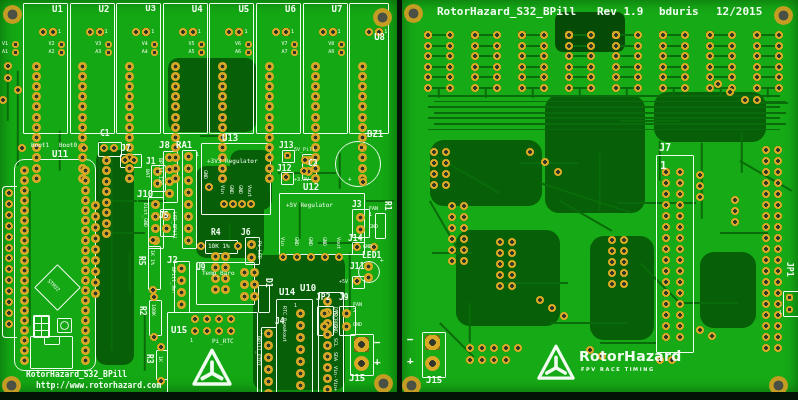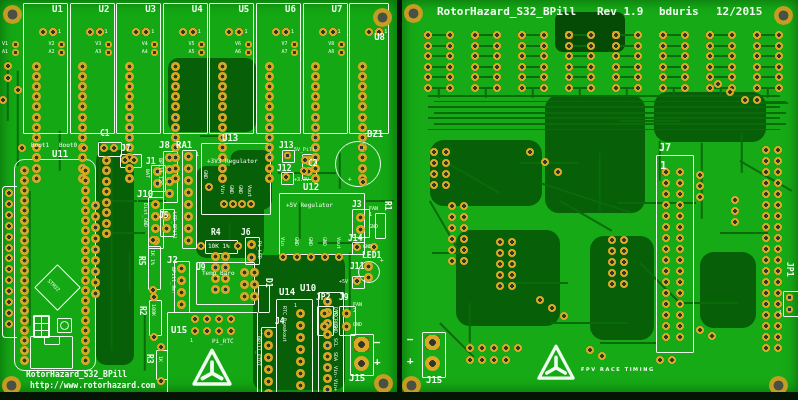--- a/index.html
+++ b/index.html
@@ -124,21 +124,21 @@
     <span class="lbl s8" style="left:279px;top:142px">J13</span>
     <span class="lbl s5" style="left:294px;top:147px">5V_Pill</span>
     <span class="lbl s8" style="left:308px;top:160px">C2</span>
     <span class="lbl" style="left:367px;top:130px">BZ1</span>
     <span class="lbl s6" style="left:348px;top:176px">+</span>
     <span class="lbl" style="left:349px;top:374px">J15</span>
     <span class="lbl" style="left:374px;top:337px;font-size:11px">−</span>
     <span class="lbl" style="left:374px;top:356px;font-size:11px">+</span>
 
     <span class="lbl s8" style="left:26px;top:371px">RotorHazard_S32_BPill</span>
-    <span class="lbl s8" style="left:30px;top:382px">http://www.rotorhazard.com</span>
+    <span class="lbl s8" style="left:36px;top:382px">http://www.rotorhazard.com</span>
   <div class="pour" style="left: 168px; top: 58px; width: 88px; height: 74px; border-radius: 10px;"></div>
       <div class="pour" style="left: 96px; top: 150px; width: 38px; height: 215px; border-radius: 10px;"></div>
       <div class="pour" style="left: 196px; top: 166px; width: 68px; height: 92px; border-radius: 10px;"></div>
       <div class="pour" style="left: 253px; top: 255px; width: 92px; height: 135px; border-radius: 10px;"></div>
       <div class="pour" style="left: 230px; top: 150px; width: 42px; height: 60px; border-radius: 10px;"></div>
       <div class="trace" style="left: 8px; top: 60px; width: 60px; height: 1.5px; transform: rotate(90deg); transform-origin: 0px 50%;"></div>
       <div class="trace" style="left: 18px; top: 70px; width: 95px; height: 1.5px; transform: rotate(90deg); transform-origin: 0px 50%;"></div>
       <div class="trace" style="left: 30px; top: 190px; width: 135px; height: 1.5px; transform: rotate(90deg); transform-origin: 0px 50%;"></div>
       <div class="trace" style="left: 100px; top: 140px; width: 55px; height: 1.5px; transform: rotate(90deg); transform-origin: 0px 50%;"></div>
       <div class="trace" style="left: 112px; top: 150px; width: 200px; height: 1.5px; transform: rotate(90deg); transform-origin: 0px 50%;"></div>
@@ -193,21 +193,21 @@
       <div class="pad" style="left: 78.1px; top: 92.1px; width: 9px; height: 9px;"></div>
       <div class="pad" style="left: 78.1px; top: 102.3px; width: 9px; height: 9px;"></div>
       <div class="pad" style="left: 78.1px; top: 112.5px; width: 9px; height: 9px;"></div>
       <div class="pad" style="left: 78.1px; top: 122.7px; width: 9px; height: 9px;"></div>
       <div class="pad" style="left: 78.1px; top: 132.9px; width: 9px; height: 9px;"></div>
       <div class="pad" style="left: 78.1px; top: 143.1px; width: 9px; height: 9px;"></div>
       <div class="pad" style="left: 78.1px; top: 153.3px; width: 9px; height: 9px;"></div>
       <div class="pad" style="left: 78.1px; top: 163.5px; width: 9px; height: 9px;"></div>
       <div class="pad" style="left: 78.1px; top: 173.7px; width: 9px; height: 9px;"></div>
       <div class="obox" style="left: 116.2px; top: 3px; width: 43px; height: 129px;"></div>
-      <span class="lbl " style="left: 145.2px; top: 5px;">U3</span>
+      <span class="lbl " style="left: 145.2px; top: 5px; font-family: Liberation Mono, monospace;">U3</span>
       <div class="pad" style="left: 132.2px; top: 28px; width: 8px; height: 8px;"></div>
       <div class="pad sq" style="left: 142.2px; top: 28px; width: 8px; height: 8px;"></div>
       <span class="lbl s5" style="left: 151.2px; top: 29px;">1</span>
       <span class="lbl s5" style="left: 95.2px; top: 41px;">V3</span>
       <span class="lbl s5" style="left: 95.2px; top: 49px;">A3</span>
       <div class="pad" style="left: 104.7px; top: 40.5px; width: 7px; height: 7px;"></div>
       <div class="pad" style="left: 104.7px; top: 48.5px; width: 7px; height: 7px;"></div>
       <div class="pad" style="left: 124.7px; top: 61.5px; width: 9px; height: 9px;"></div>
       <div class="pad" style="left: 124.7px; top: 71.7px; width: 9px; height: 9px;"></div>
       <div class="pad" style="left: 124.7px; top: 81.9px; width: 9px; height: 9px;"></div>
@@ -577,20 +577,21 @@
 
     <span class="lbl" style="left:257px;top:143px;font-size:10px">J7</span>
     <span class="lbl" style="left:258px;top:160px;font-size:11px">1</span>
     <span class="lbl s8 v" style="left:383px;top:262px">JP1</span>
     <span class="lbl s5" style="left:377px;top:310px">1</span>
 
     <span class="lbl" style="left:24px;top:376px">J15</span>
     <span class="lbl" style="left:5px;top:334px;font-size:11px">−</span>
     <span class="lbl" style="left:5px;top:355px;font-size:11px">+</span>
 
+    <span class="lbl logo-name" style="left:177px;top:349px">RotorHazard</span>
     <span class="lbl logo-tag" style="left:179px;top:367px">FPV RACE TIMING</span>
   <div class="pour" style="left: 143px; top: 95px; width: 100px; height: 118px; border-radius: 14px;"></div>
       <div class="pour" style="left: 28px; top: 140px; width: 112px; height: 66px; border-radius: 14px;"></div>
       <div class="pour" style="left: 54px; top: 230px; width: 104px; height: 96px; border-radius: 14px;"></div>
       <div class="pour" style="left: 188px; top: 236px; width: 64px; height: 104px; border-radius: 14px;"></div>
       <div class="pour" style="left: 252px; top: 92px; width: 112px; height: 50px; border-radius: 14px;"></div>
       <div class="pour" style="left: 298px; top: 252px; width: 56px; height: 76px; border-radius: 14px;"></div>
       <div class="pour2" style="left: 153px; top: 12px; width: 70px; height: 40px; border-radius: 8px;"></div>
       <div class="trace" style="left: 26px; top: 34px; width: 22px; height: 2px; transform: rotate(0deg); transform-origin: 0px 50%;"></div>
       <div class="pad sq" style="left: 22px; top: 31px; width: 8px; height: 8px;"></div>

